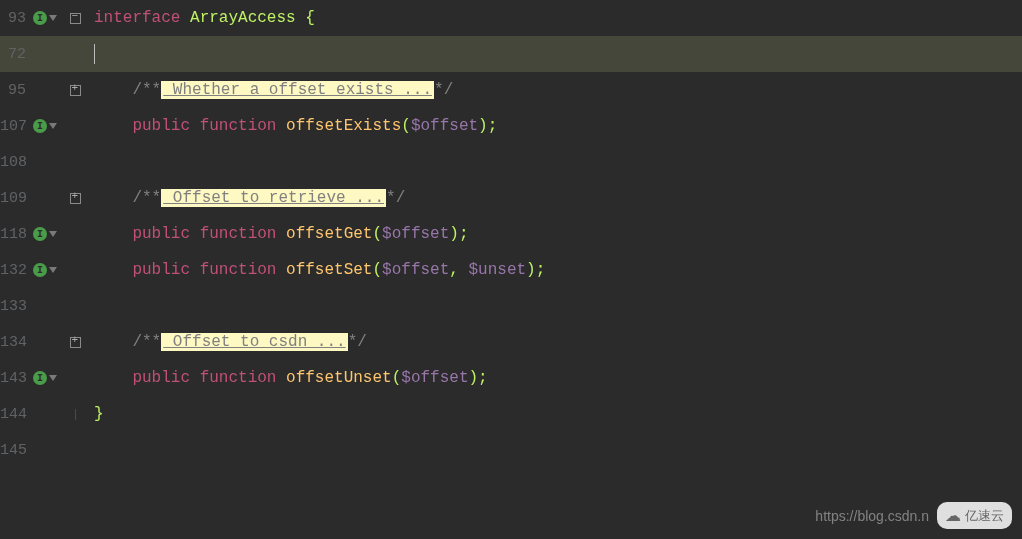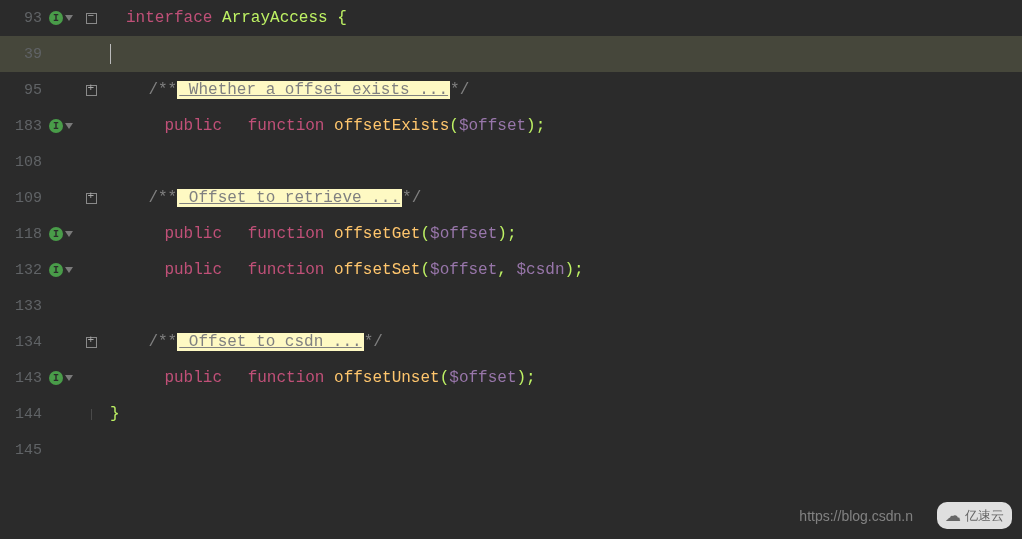--- a/index.html
+++ b/index.html
@@ -14,21 +14,21 @@
     position: relative;
   }
   .editor { display: flex; flex-direction: column; }
   .line {
     display: flex;
     align-items: center;
     height: 36px;
   }
   .line.highlighted { background: #46473b; }
   .gutter {
-    width: 48px;
+    width: 32px;
     text-align: right;
     padding-right: 6px;
     color: #606366;
     font-size: 15px;
     user-select: none;
     flex-shrink: 0;
   }
   .marker-col {
     width: 28px;
     display: flex;
@@ -110,38 +110,38 @@
     white-space: pre;
     padding-left: 4px;
   }
   .cursor {
     display: inline-block;
     width: 1px;
     height: 20px;
     background: #bbbbbb;
     vertical-align: middle;
   }
-  .kw2 { color: #c05078; margin-left: 16px; }
+  .kw2 { color: #c05078; }
   .fn { color: #ffc66d; }
   .var { color: #9876aa; }
   .punct { color: #bef264; }
   .comment { color: #808080; }
   .folded {
     background: #fef9c3;
     color: #808080;
     text-decoration: underline;
     padding: 0 2px;
   }
   .watermark {
     position: absolute;
     bottom: 10px;
     right: 10px;
     display: flex;
     align-items: center;
-    gap: 24px;
+    gap: 8px;
     color: rgba(200,200,200,0.55);
     font-family: Arial, sans-serif;
     font-size: 14px;
   }
   .wm-logo {
     background: rgba(255,255,255,0.85);
     color: #666;
     border-radius: 10px;
     padding: 4px 8px;
     font-size: 13px;
@@ -162,35 +162,35 @@
           <div class="circle-marker">I</div>
           <div class="arrow-down"></div>
         </div>
       </div>
       <div class="fold-col">
         <div class="fold-minus"></div>
       </div>
       <div class="code"><span class="kw2">interface</span><span class="punct"> ArrayAccess {</span></div>
     </div>
     <div class="line highlighted">
-      <div class="gutter">39</div>
+      <div class="gutter">72</div>
       <div class="marker-col"></div>
       <div class="fold-col"></div>
       <div class="code"><span class="cursor"></span></div>
     </div>
     <div class="line">
       <div class="gutter">95</div>
       <div class="marker-col"></div>
       <div class="fold-col">
         <div class="fold-expand"></div>
       </div>
       <div class="code">    <span class="comment">/**</span><span class="folded"> Whether a offset exists ...</span><span class="comment">*/</span></div>
     </div>
     <div class="line">
-      <div class="gutter">183</div>
+      <div class="gutter">107</div>
       <div class="marker-col">
         <div class="marker-group">
           <div class="circle-marker">I</div>
           <div class="arrow-down"></div>
         </div>
       </div>
       <div class="fold-col"></div>
       <div class="code">    <span class="kw2">public</span><span class="punct"> </span><span class="kw2">function</span><span class="punct"> </span><span class="fn">offsetExists</span><span class="punct">(</span><span class="var">$offset</span><span class="punct">);</span></div>
     </div>
     <div class="line">
@@ -220,21 +220,21 @@
     </div>
     <div class="line">
       <div class="gutter">132</div>
       <div class="marker-col">
         <div class="marker-group">
           <div class="circle-marker">I</div>
           <div class="arrow-down"></div>
         </div>
       </div>
       <div class="fold-col"></div>
-      <div class="code">    <span class="kw2">public</span><span class="punct"> </span><span class="kw2">function</span><span class="punct"> </span><span class="fn">offsetSet</span><span class="punct">(</span><span class="var">$offset</span><span class="punct">, </span><span class="var">$csdn</span><span class="punct">);</span></div>
+      <div class="code">    <span class="kw2">public</span><span class="punct"> </span><span class="kw2">function</span><span class="punct"> </span><span class="fn">offsetSet</span><span class="punct">(</span><span class="var">$offset</span><span class="punct">, </span><span class="var">$unset</span><span class="punct">);</span></div>
     </div>
     <div class="line">
       <div class="gutter">133</div>
       <div class="marker-col"></div>
       <div class="fold-col"></div>
       <div class="code"></div>
     </div>
     <div class="line">
       <div class="gutter">134</div>
       <div class="marker-col"></div>

